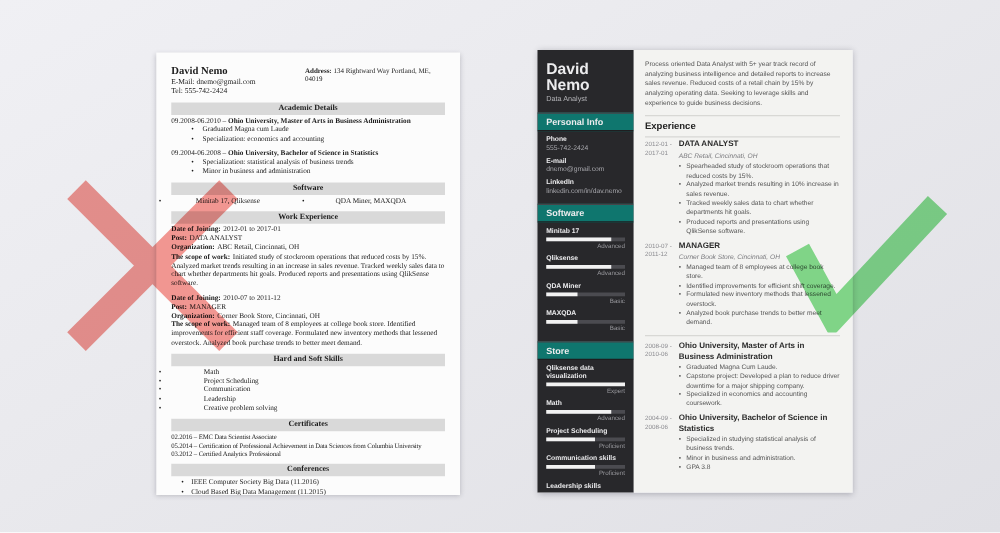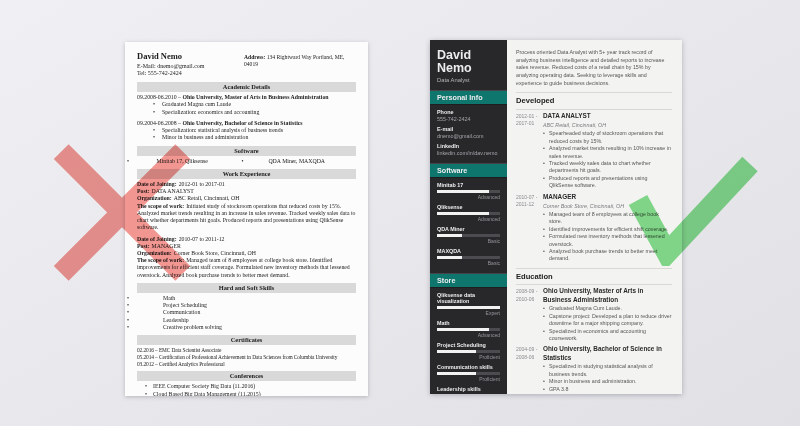--- a/index.html
+++ b/index.html
@@ -260,21 +260,21 @@
         <div class="rlabel">Leadership skills</div>
 
       </div>
 
     </div>
 
     <div class="rmain">
       <div class="rsummary">Process oriented Data Analyst with 5+ year track record of analyzing business intelligence and detailed reports to increase sales revenue. Reduced costs of a retail chain by 15% by analyzing operating data. Seeking to leverage skills and experience to guide business decisions.</div>
 
       <div class="rsection">
-        <div class="rh2">Developed</div>
+        <div class="rh2">Experience</div>
         <div class="rentry">
           <div class="rdate">
             <div>2012-01 -</div>
             <div>2017-01</div>
           </div>
           <div class="rbody">
             <div class="rtitle">DATA ANALYST</div>
             <div class="rorg">ABC Retail, Cincinnati, OH</div>
             <div class="rbul">
                 <span class="bul">•</span>
@@ -316,21 +316,20 @@
               </div>
             <div class="rbul">
                 <span class="bul">•</span>
                 <span>Analyzed book purchase trends to better meet demand.</span>
               </div>
           </div>
         </div>
       </div>
 
       <div class="rsection">
-        <div class="rh2">Education</div>
         <div class="rentry">
           <div class="rdate">
             <div>2008-09 -</div>
             <div>2010-06</div>
           </div>
           <div class="rbody">
             <div class="rtitle">Ohio University, Master of Arts in Business Administration</div>
             <div class="rbul">
                 <span class="bul">•</span>
                 <span>Graduated Magna Cum Laude.</span>

